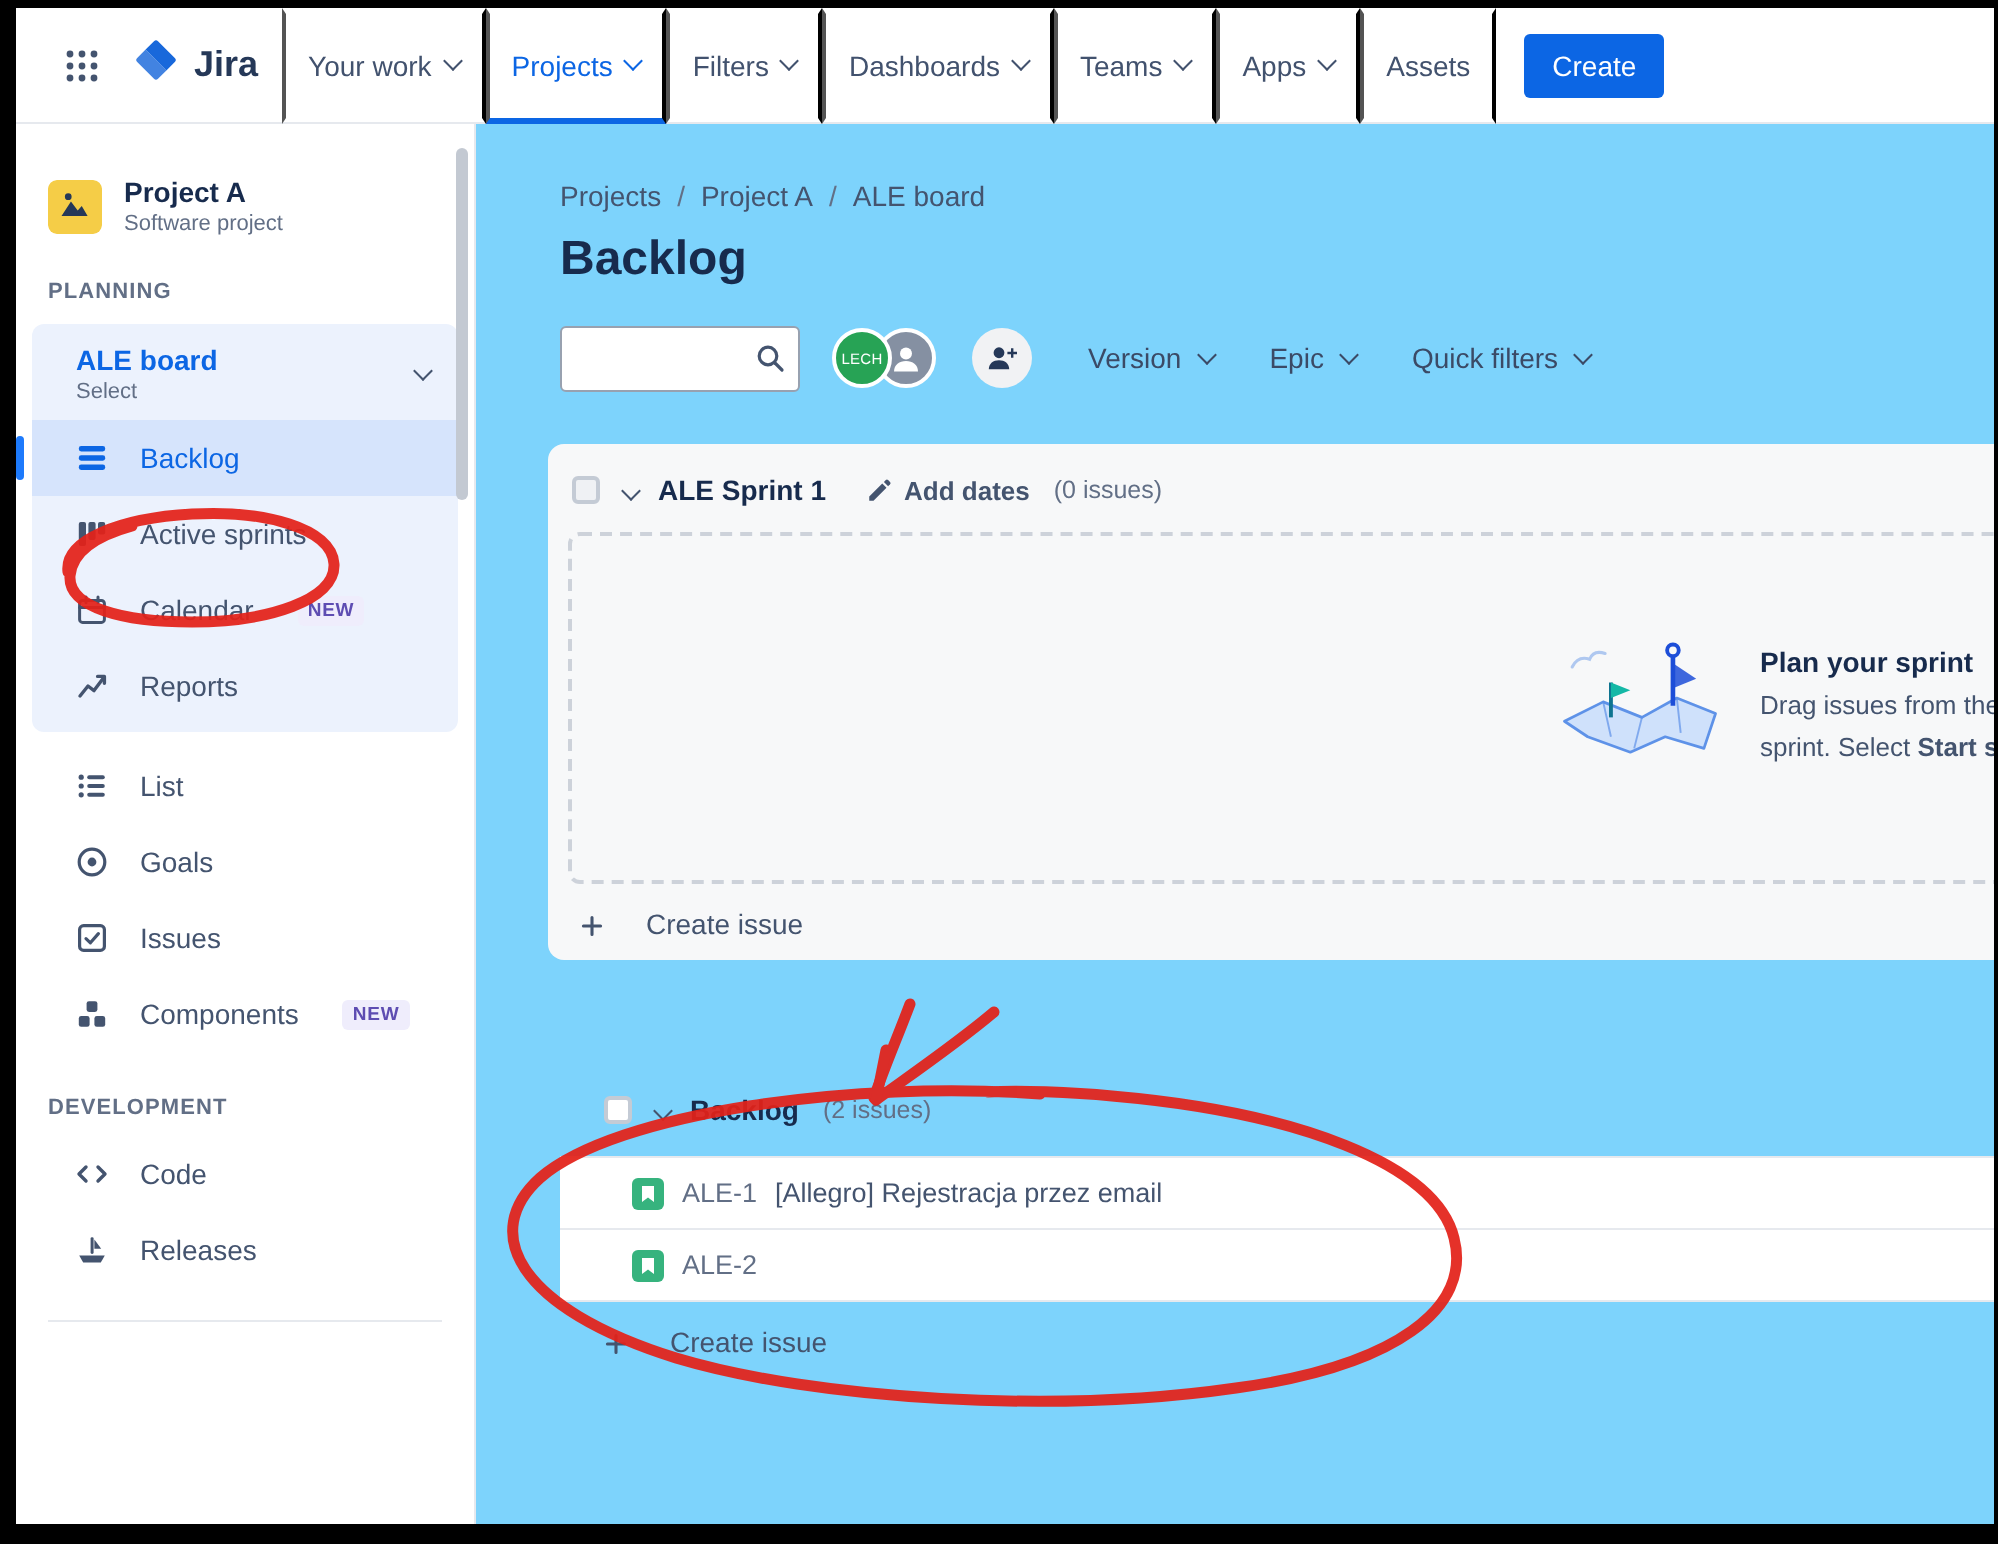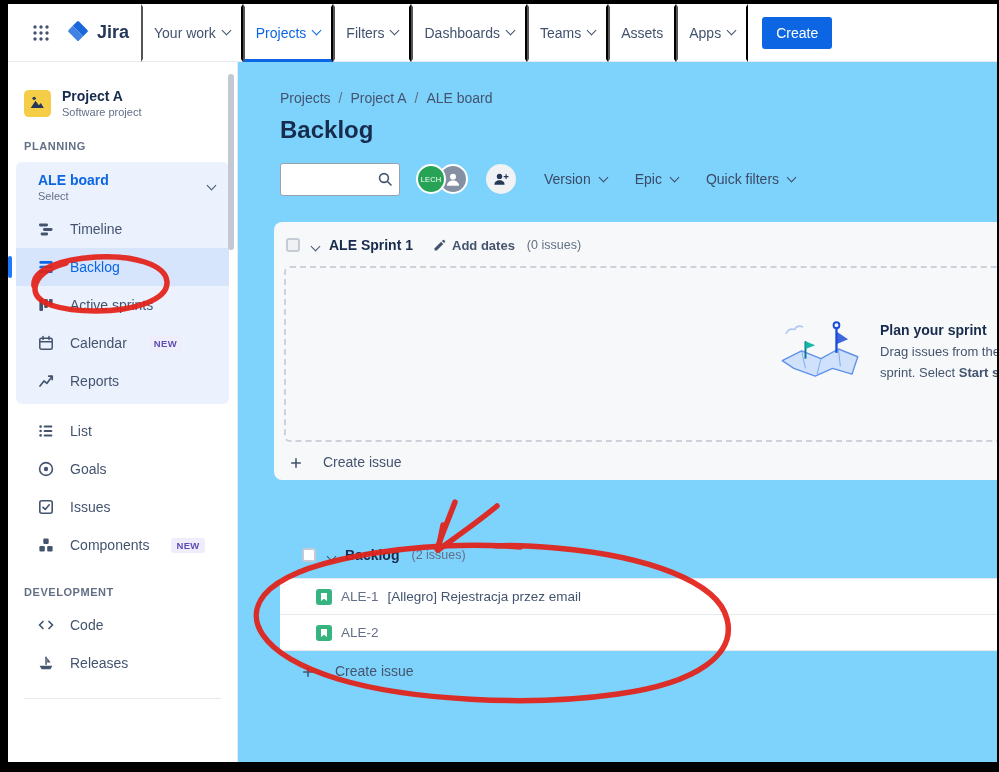--- a/index.html
+++ b/index.html
@@ -133,25 +133,25 @@
       </button>
     <button class="nav-item">
         <span>Dashboards</span>
         <span class="chev"></span>
       </button>
     <button class="nav-item">
         <span>Teams</span>
         <span class="chev"></span>
       </button>
     <button class="nav-item">
+        <span>Apps</span>
+        <span class="chev"></span>
+      </button>
+    <button class="nav-item">
         <span>Assets</span>
-      </button>
-    <button class="nav-item">
-        <span>Apps</span>
-        <span class="chev"></span>
       </button>
     <button class="create-btn">Create</button>
   </header>
 
   <div class="body-wrap">
 
     <aside>
       <div class="proj">
         <span class="proj-avatar">
           <svg width="27" height="27" viewBox="0 0 24 24">
@@ -170,30 +170,20 @@
 
       <div class="planning-group">
         <div class="board-head">
           <span>
             <div class="board-name">ALE board</div>
             <div class="board-sub">Select</div>
           </span>
           <span class="board-chev chev"></span>
         </div>
 
-        <div class="side-item">
-          <span class="si-icon">
-            <svg viewBox="0 0 20 20" fill="currentColor">
-                <rect x="3" y="4.4" width="9" height="3" rx="1.3"></rect>
-                <rect x="7" y="8.9" width="9.5" height="3" rx="1.3"></rect>
-                <rect x="4.6" y="13.4" width="7.5" height="3" rx="1.3"></rect>
-              </svg>
-          </span>
-          <span>Timeline</span>
-        </div>
 
         <div class="side-item selected">
           <span class="sel-bar"></span>
           <span class="si-icon">
             <svg viewBox="0 0 20 20" fill="currentColor">
                 <rect x="3.4" y="4" width="13.2" height="2.7" rx="1.2"></rect>
                 <rect x="3.4" y="8.65" width="13.2" height="2.7" rx="1.2"></rect>
                 <rect x="3.4" y="13.3" width="13.2" height="2.7" rx="1.2"></rect>
               </svg>
           </span>

